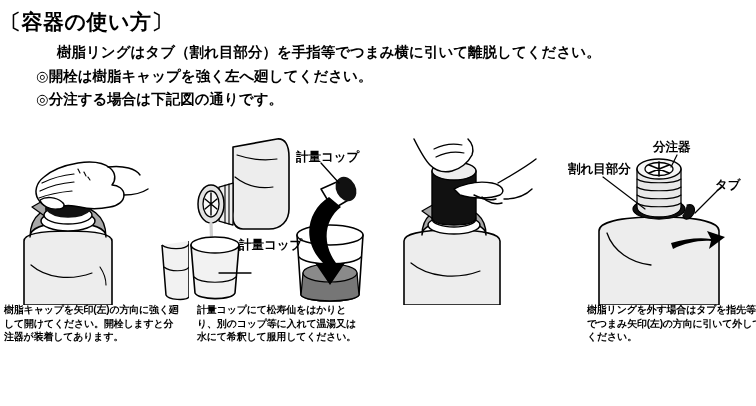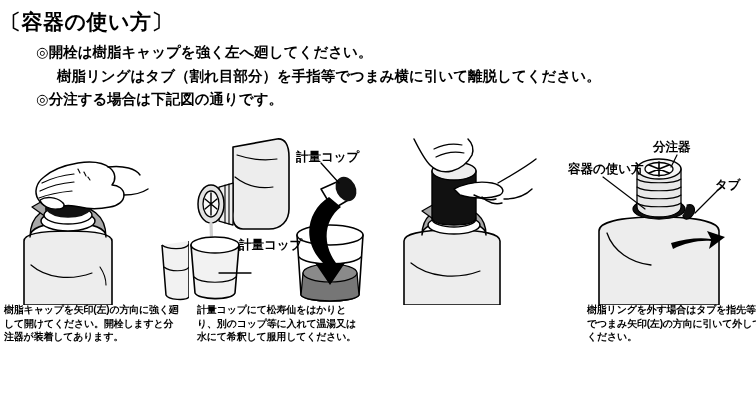--- a/index.html
+++ b/index.html
@@ -88,22 +88,22 @@
   }
 </style>
 </head>
 <body>
 
 <div id="doc">
 
   <h1 id="page-title">〔容器の使い方〕</h1>
 
   <div id="intro">
+    <div class="intro-line indent">樹脂リングはタブ（割れ目部分）を手指等でつまみ横に引いて離脱してください。</div>
     <div class="intro-line">◎開栓は樹脂キャップを強く左へ廻してください。</div>
-    <div class="intro-line indent">樹脂リングはタブ（割れ目部分）を手指等でつまみ横に引いて離脱してください。</div>
     <div class="intro-line">◎分注する場合は下記図の通りです。</div>
   </div>
 
   <div id="panels">
 
     <div class="panel p1">
       <div class="art">
         <svg width="189" height="168" viewBox="0 0 189 168">
           <g fill="none" stroke="#000" stroke-width="1.5" stroke-linejoin="round" stroke-linecap="round">
 
@@ -273,20 +273,20 @@
 
             <path d="M104 106 C118 102 132 100 144 102 L140 94 L158 100 L142 112 L144 104
                      C132 103 118 106 106 112 Z" fill="#000" stroke="none"></path>
 
             <path d="M110 18 L104 30" fill="none" stroke="#000" stroke-width="1.2"></path>
             <path d="M36 40 L78 72" fill="none" stroke="#000" stroke-width="1.2"></path>
             <path d="M154 50 L128 76" fill="none" stroke="#000" stroke-width="1.2"></path>
           </g>
         </svg>
         <span class="lbl" style="left:86px; top:2px;">分注器</span>
-        <span class="lbl" style="left:1px; top:24px;">容器の使い方</span>
+        <span class="lbl" style="left:1px; top:24px;">割れ目部分</span>
         <span class="lbl" style="left:148px; top:40px;text-align:right;">タブ</span>
       </div>
       <div class="caption">樹脂リングを外す場合はタブを指先等でつまみ矢印(左)の方向に引いて外してください。</div>
     </div>
 
   </div>
 </div>
 
 </body></html>

